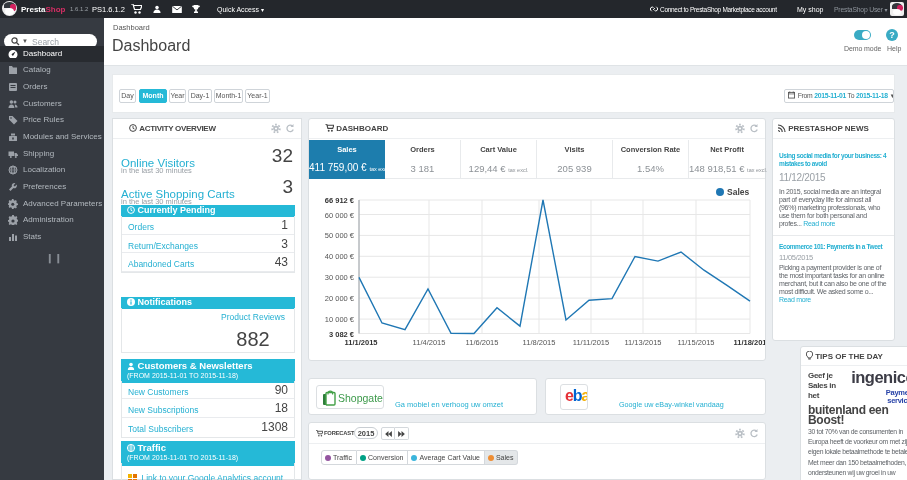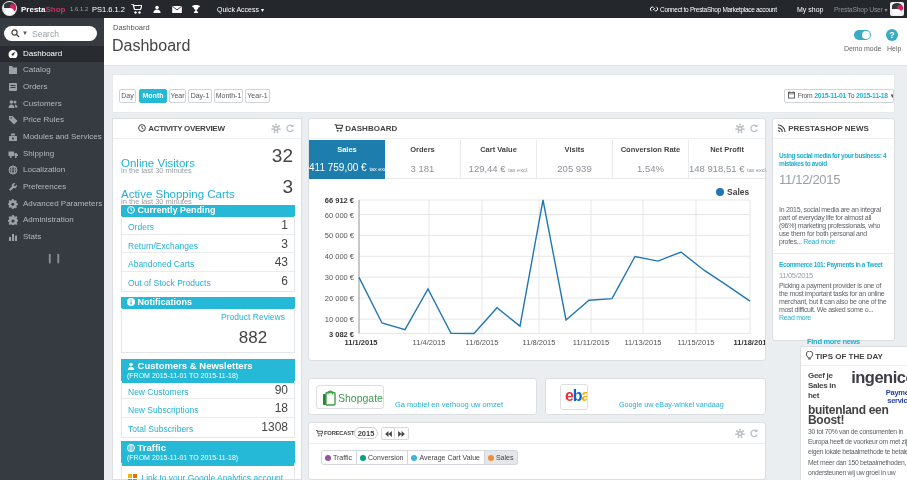--- a/index.html
+++ b/index.html
@@ -3,21 +3,21 @@
 <meta charset="utf-8">
 <style>
 * { margin:0; padding:0; box-sizing:border-box; }
 html,body { width:907px; height:480px; overflow:hidden; background:#ebeef1; font-family:"Liberation Sans",sans-serif; }
 .abs { position:absolute; }
 #topbar { position:absolute; left:0; top:0; width:907px; height:18px; background:#24272c; color:#fff; font-size:9px; z-index:5; }
 #sidebar { position:absolute; left:0; top:18px; width:104px; height:462px; background:#363a41; }
 #pagehead { position:absolute; left:104px; top:18px; width:803px; height:48px; background:#fff; border-bottom:1px solid #dfe3e6; }
 #toolbar { position:absolute; left:112px; top:74px; width:783px; height:39px; background:#fff; border:1px solid #e7eaec; }
 .panel { position:absolute; background:#fff; border:1px solid #dbdfe2; border-radius:3px; }
-.phead { height:20px; line-height:20px; padding:0 25px; border-bottom:1px solid #edeff1; color:#444; font-size:8px; font-weight:bold; letter-spacing:0; position:relative; }
+.phead { height:20px; line-height:20px; padding:0 16px; border-bottom:1px solid #edeff1; color:#444; font-size:8px; font-weight:bold; letter-spacing:0; position:relative; }
 .phead .picons { position:absolute; right:6px; top:4px; }
 .cyanbar { background:#25b9d7; color:#fff; font-weight:bold; font-size:9px; padding:1.5px 6px; line-height:1.05; }
 .cyan { color:#25b0d2;margin-top:7px; }
 a { text-decoration:none; }
 svg { display:block; }
 .mi { position:absolute; left:0; width:104px; height:16px; line-height:16px; color:#b3b9bf; font-size:8px; padding-left:23px; white-space:nowrap; }
 .mi svg { position:absolute; left:8px; top:3px; width:10px; height:10px; fill:#9ca1a8; }
 .tbtn { position:absolute; top:14px; height:14px; line-height:12.5px; background:#fff; border:1px solid #cfd4d9; border-radius:2px; font-size:7px; color:#555; text-align:center; white-space:nowrap; overflow:hidden; }
 .arow { height:18.7px; line-height:18.7px; border-bottom:1px solid #e9ebee; padding:0 6px; position:relative; }
 .arow a { font-size:8.5px; }
@@ -63,21 +63,21 @@
   <span class="abs" style="left:660px; top:5.5px; font-size:6.5px; letter-spacing:-0.3px; color:#fff;">Connect to PrestaShop Marketplace account</span>
   <span class="abs" style="left:797px; top:5.5px; font-size:7px; color:#fff;">My shop</span>
   <span class="abs" style="left:834px; top:5.5px; font-size:6.8px; letter-spacing:-0.2px; color:#8d939a;">PrestaShop User <span style="font-size:6px;">▾</span></span>
   <div class="abs" style="left:890px; top:2px; width:14px; height:14px; border-radius:2px; background:#efefef; overflow:hidden;">
     <div class="abs" style="left:2px; top:1px; width:10px; height:6px; border-radius:50% 50% 0 0; background:#33373d;"></div>
     <div class="abs" style="left:7px; top:3px; width:6px; height:6px; background:#d1215e; border-radius:40%;"></div>
     <div class="abs" style="left:3px; top:7px; width:8px; height:6px; background:#fdfdfd; border-radius:50%;"></div>
   </div>
 </div>
 <div id="sidebar">
-  <div class="abs" style="left:4px; top:8px; width:93px; height:15px; background:#fff; border-radius:8px;">
+  <div class="abs" style="left:4px; top:16px; width:93px; height:15px; background:#fff; border-radius:8px;">
     <svg class="abs" style="left:7px; top:3px;" width="9" height="9" viewBox="0 0 9 9">
         <circle cx="3.5" cy="3.5" r="2.6" stroke="#444" stroke-width="1.2" fill="none"></circle>
         <path d="M5.6 5.6L8 8" stroke="#444" stroke-width="1.3"></path>
       </svg>
     <span class="abs" style="left:18px; top:4px; font-size:6px; color:#555;">▼</span>
     <span class="abs" style="left:28px; top:3px; font-size:8.5px; color:#9aa0a6;">Search</span>
   </div>
   <div class="mi" style="top:28px; background:#282b30; color:#fff;"><svg viewBox="0 0 10 10">
         <path d="M5 1a4.5 4.5 0 0 0-4.5 4.5c0 1.4.6 2.6 1.6 3.5h5.8c1-.9 1.6-2.1 1.6-3.5A4.5 4.5 0 0 0 5 1zm.5 5.2a1 1 0 1 1-1.4-1.4L7.5 2.5z" fill="#fff"></path>
       </svg>Dashboard</div>
@@ -181,31 +181,30 @@
   <div class="abs" style="right:8px; top:57px; font-size:19px; color:#444;">3</div>
   <div class="abs" style="left:8px; top:78px; font-size:7.5px; color:#9aa0a6;">in the last 30 minutes</div>
   <div class="abs cyanbar" style="left:8px; top:85.5px; width:174px;"><svg style="display:inline-block;vertical-align:-1px;" width="8" height="8" viewBox="0 0 8 8">
         <circle cx="4" cy="4" r="3.4" fill="none" stroke="#fff" stroke-width="1"></circle>
         <path d="M4 2v2.3L5.5 5" stroke="#fff" stroke-width="0.9" fill="none"></path>
       </svg> Currently Pending</div>
   <div class="abs" style="left:8px; top:97px; width:174px; border:1px solid #e4e7e9; border-top:none;">
     <div class="arow"><a class="cyan">Orders</a><b>1</b></div>
     <div class="arow"><a class="cyan">Return/Exchanges</a><b>3</b></div>
     <div class="arow"><a class="cyan">Abandoned Carts</a><b>43</b></div>
-    <div class="arow" style="border-bottom:none;"><a class="cyan">Out of Stock Products</a><b>6</b></div>
   </div>
   <div class="abs cyanbar" style="left:8px; top:177.5px; width:174px;"><svg style="display:inline-block;vertical-align:-1px;" width="8" height="8" viewBox="0 0 8 8">
         <circle cx="4" cy="4" r="4" fill="#fff"></circle>
         <rect x="3.4" y="1.5" width="1.2" height="1.2" fill="#25b9d7"></rect>
         <rect x="3.4" y="3.4" width="1.2" height="3.2" fill="#25b9d7"></rect>
       </svg> Notifications</div>
   <div class="abs" style="left:8px; top:188.5px; width:174px; height:45px; border:1px solid #e4e7e9; border-top:none;">
     <div class="abs" style="left:88px; top:0; width:86px; text-align:center;">
       <div class="cyan" style="font-size:8.5px; margin-top:4px;">Product Reviews</div>
-      <div style="font-size:17px; color:#444; margin-top:6px;">882</div>
+      <div style="font-size:20px; color:#444; margin-top:6px;">882</div>
     </div>
   </div>
   <div class="abs cyanbar" style="left:8px; top:239.5px; width:174px; padding:2px 6px 3px;">
     <svg style="display:inline-block;vertical-align:-1px;" width="8" height="8" viewBox="0 0 8 8">
         <circle cx="4" cy="2.5" r="1.8" fill="#fff"></circle>
         <path d="M0.8 8c0-2.2 1.4-3.3 3.2-3.3S7.2 5.8 7.2 8z" fill="#fff"></path>
       </svg> <span style="font-size:9.5px;">Customers &amp; Newsletters</span><br>
     <span style="font-size:7px; font-weight:normal;">(FROM 2015-11-01 TO 2015-11-18)</span>
   </div>
   <div class="abs" style="left:8px; top:261.5px; width:174px; border:1px solid #e4e7e9; border-top:none;">
@@ -318,27 +317,26 @@
   </svg>
 </div>
 <div class="panel" id="newspanel" style="left:772px; top:118px; width:123px; height:223px;">
   <div class="phead" style="font-size:8px; padding:0 5px;"><svg style="display:inline-block;vertical-align:-1px;" width="8" height="8" viewBox="0 0 8 8">
         <path d="M0 6.5A1.5 1.5 0 0 1 1.5 8" fill="none" stroke="#444" stroke-width="1.2"></path>
         <path d="M0 3.8A4.2 4.2 0 0 1 4.2 8" fill="none" stroke="#444" stroke-width="1.2"></path>
         <path d="M0 1A7 7 0 0 1 7 8" fill="none" stroke="#444" stroke-width="1.2"></path>
       </svg> PRESTASHOP NEWS</div>
   <div style="padding:6px 6px 0; letter-spacing:-0.3px;">
     <a class="cyan" style="font-size:6.5px; letter-spacing:-0.4px; font-weight:bold; line-height:1.3; display:block;">Using social media for your business: 4 mistakes to avoid</a>
-    <div style="font-size:13px; color:#9aa0a6; margin:3px 0 19px;">11/12/2015</div>
+    <div style="font-size:10px; color:#9aa0a6; margin:3px 0 5px;">11/12/2015</div>
     <div style="font-size:7px; color:#5f6368; line-height:1.15;">In 2015, social media are an integral part of everyday life for almost all (96%) marketing professionals, who use them for both personal and profes... <a class="cyan">Read more</a></div>
     <div style="border-top:1px solid #e8eaec; margin:7px -6px 6px;"></div>
     <a class="cyan" style="font-size:6.5px; letter-spacing:-0.4px; font-weight:bold; display:block;">Ecommerce 101: Payments in a Tweet</a>
     <div style="font-size:7.5px; color:#9aa0a6; margin:3px 0 2px;">11/05/2015</div>
     <div style="font-size:7px; color:#5f6368; line-height:1.15;">Picking a payment provider is one of the most important tasks for an online merchant, but it can also be one of the most difficult. We asked some o...<br><a class="cyan">Read more</a></div>
-    <div style="text-align:center; margin-top:8px;"><a class="cyan" style="font-size:7.5px; font-weight:bold;">Find more news</a></div>
   </div>
 </div>
 <div class="panel" id="shopgate" style="left:308px; top:378px; width:229px; height:37px;">
   <div class="abs" style="left:7px; top:6px; width:68px; height:24px; border:1px solid #dcdfe2; border-radius:3px;">
     <svg class="abs" style="left:5px; top:4px;" width="14" height="16" viewBox="0 0 14 16">
         <rect x="1" y="4" width="8" height="11" fill="#2e7d3a" rx="1"></rect>
         <rect x="4" y="2.5" width="9" height="12.5" fill="#fff" stroke="#43a047" stroke-width="1.4" rx="1"></rect>
         <path d="M6 4.5v-1a2.3 2.3 0 0 1 4.6 0v1" fill="none" stroke="#43a047" stroke-width="1.2"></path>
       </svg>
     <span class="abs" style="left:21px; top:6px; font-size:10.5px; color:#3d9a4b;">Shopgate</span>

